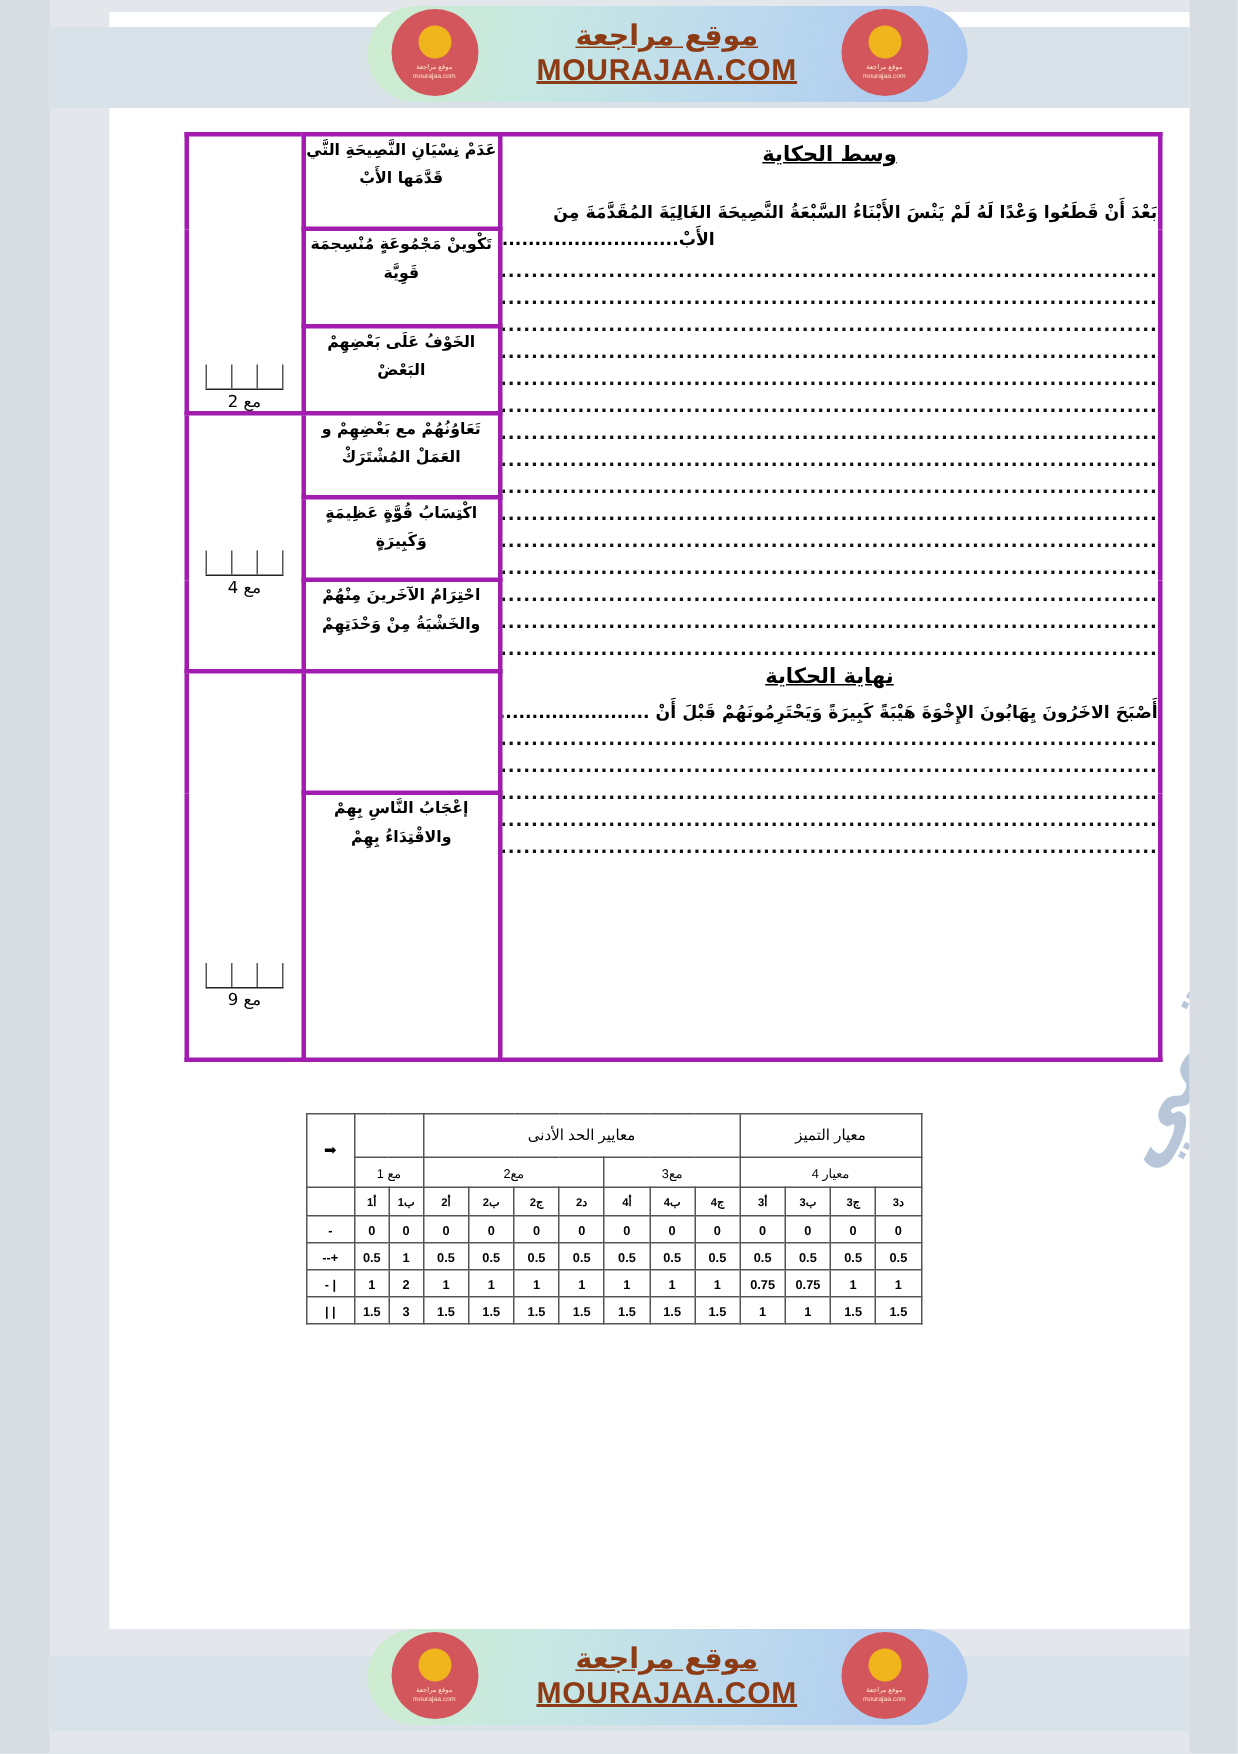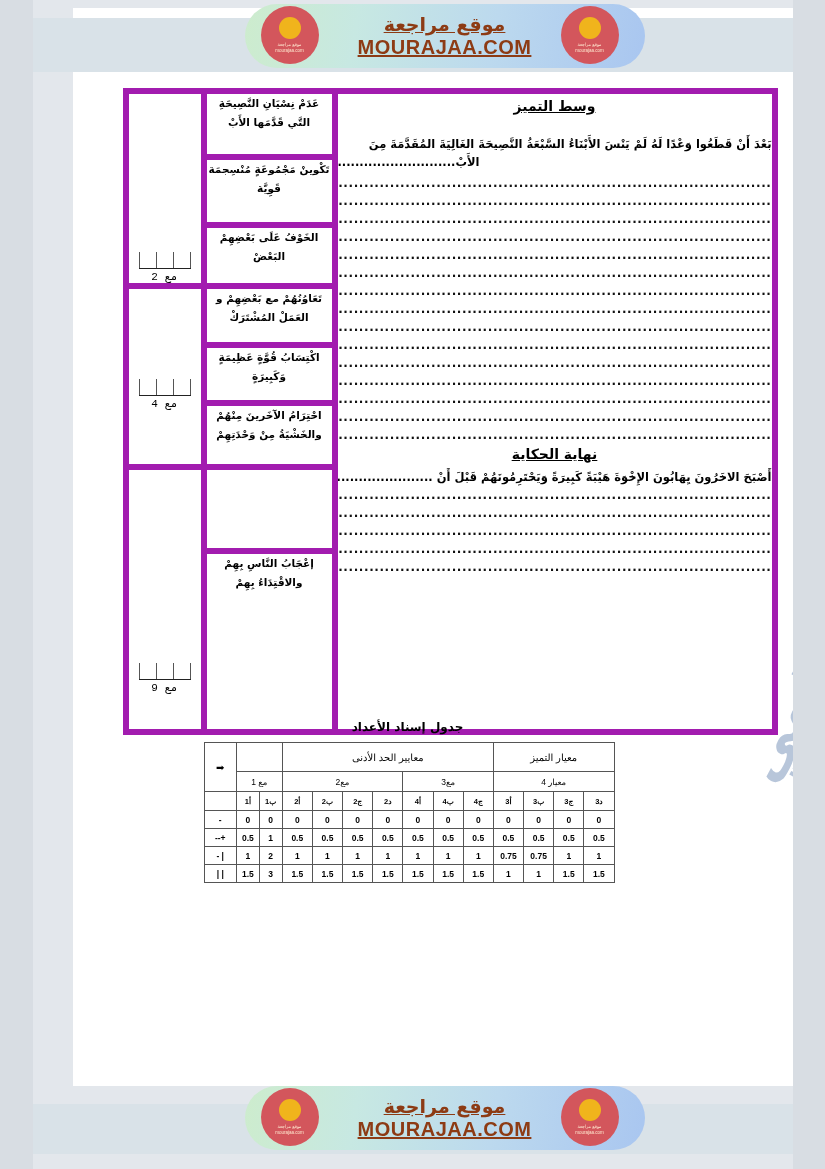--- a/index.html
+++ b/index.html
@@ -114,21 +114,21 @@
   
   .main-table {
     position: absolute;
     left: 50px;
     top: 88px;
     width: 649px;
     border-collapse: collapse;
     table-layout: fixed;
   }
   .main-table td {
-    border: 6px solid #a21caf;
+    border: 3px solid #a21caf;
     vertical-align: top;
     padding: 0;
     margin-top: 20px;
   }
   .col-marks   { width: 78px; }
   .col-crit    { width: 131px; }
   .col-write   { width: 440px; }
 
   
   .crit-cell {
@@ -140,21 +140,20 @@
     color: #000;
     vertical-align: middle;
   }
   .crit-cell.blank { min-height: 10px; }
 
   
   .marks-box {
     position: relative;
     width: 100%;
     height: 100%;
-    font-family: Liberation Mono, monospace;
   }
   .tally {
     display: flex;
     flex-direction: column;
     align-items: center;
     padding-top: 4px;
   }
   .tally-ticks {
     width: 52px;
     height: 17px;
@@ -313,21 +312,21 @@
     <table class="main-table" style="left:50px; top:80px;">
       <colgroup>
         <col class="col-write">
           <col class="col-crit">
           <col class="col-marks">
       </colgroup>
       <tbody>
         <tr>
 
           <td class="write-cell" rowspan="8">
-            <div class="sec-title">وسط التميز</div>
+            <div class="sec-title">وسط الحكاية</div>
             <div class="body-par">
               <span>بَعْدَ أَنْ قَطَعُوا وَعْدًا لَهُ لَمْ يَنْسَ الأَبْنَاءُ السَّبْعَةُ النَّصِيحَةَ الغَالِيَةَ المُقَدَّمَةَ مِنَ</span>
               <span class="tail">الأَبْ...........................</span>
             </div>
             <div class="dotline">.......................................................................................................................</div>
             <div class="dotline">.......................................................................................................................</div>
             <div class="dotline">.......................................................................................................................</div>
             <div class="dotline">.......................................................................................................................</div>
             <div class="dotline">.......................................................................................................................</div>
             <div class="dotline">.......................................................................................................................</div>
@@ -416,21 +415,20 @@
               </div>
             </div>
           </td>
         </tr>
         <tr>
           <td class="crit-cell" style="height:175px;">إعْجَابُ النَّاسِ بِهِمْ والاقْتِدَاءُ بِهِمْ</td>
         </tr>
       </tbody>
     </table>
 
-    <div class="grade-title" style="left:125px; top:712px;">جدول إسناد الأعداد</div>
 
     <table class="grade-table" style="left:131px; top:734px;">
       <colgroup>
         <col class="w-n">
           <col class="w-n">
           <col class="w-n">
           <col class="w-n">
         <col class="w-n">
           <col class="w-n">
           <col class="w-n">

